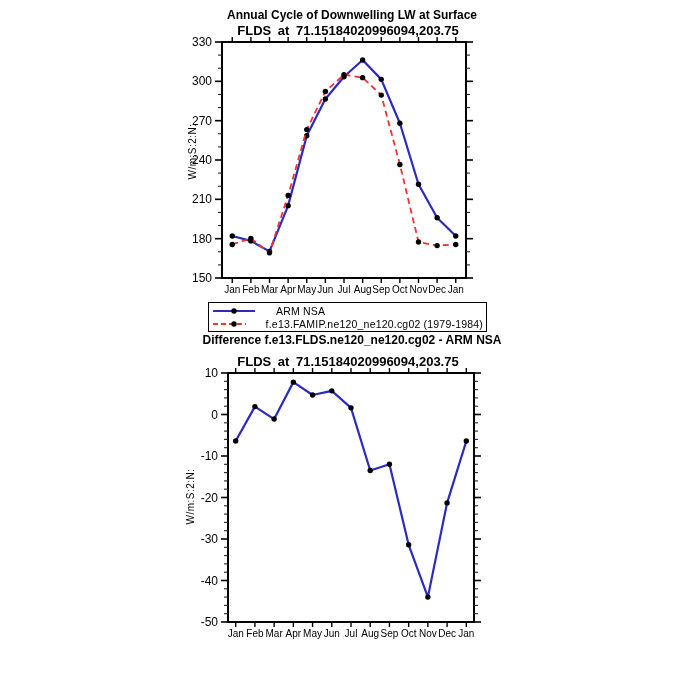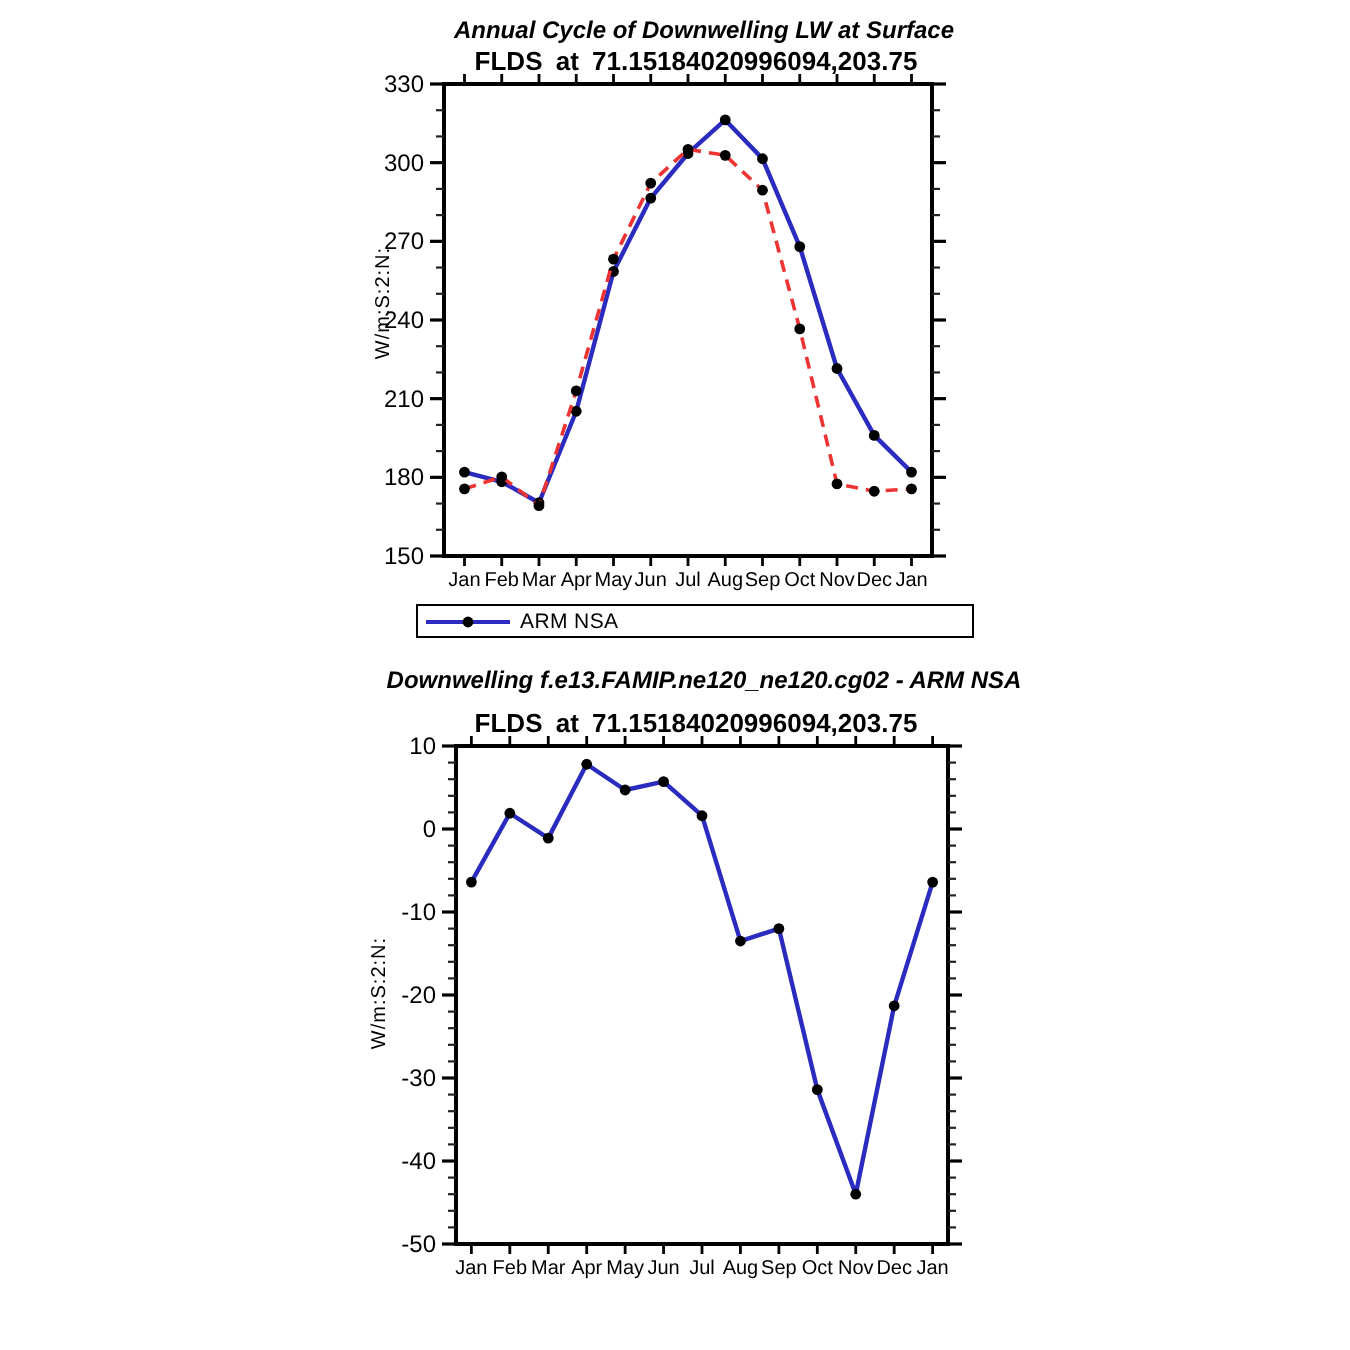--- a/index.html
+++ b/index.html
@@ -2,37 +2,37 @@
 <html><head>
 <meta charset="utf-8">
 <style>
   html,body{margin:0;padding:0;background:#fff;}
   #canvas{
     position:relative;width:675px;height:675px;background:#ffffff;
     font-family:"Liberation Sans",sans-serif;color:#000;overflow:hidden;
   }
   .ctitle{
     position:absolute;left:178px;width:348px;text-align:center;
-    font-weight:bold;font-size:12px;line-height:14px;white-space:nowrap;font-style:italic;
+    font-weight:bold;font-size:12px;line-height:14px;white-space:nowrap;
   }
   .csub{
     position:absolute;left:178px;width:340px;text-align:center;
     font-size:13px;line-height:15px;word-spacing:3px;white-space:nowrap;font-weight:bold;
   }
   #svg-main{position:absolute;left:0;top:0;}
   #svg-main text{font-family:"Liberation Sans",sans-serif;fill:#000;}
   .ylabel{
     position:absolute;width:100px;text-align:center;font-size:10px;
     letter-spacing:.5px;white-space:nowrap;transform:rotate(-90deg);
   }
   #legend{
     position:absolute;left:208px;top:302px;width:279px;box-sizing:border-box;
     border:1px solid #000;background:#fff;padding:1px 3px;
   }
-  .legrow{display:flex;align-items:center;height:13px;gap:4px;}
+  .legrow{display:flex;align-items:center;height:13px;gap:20px;}
   .legtext{font-size:10.5px;white-space:nowrap;letter-spacing:.2px;}
 </style>
 </head>
 <body>
 
 <div id="canvas">
 
   <div class="ctitle" style="top:8px">Annual Cycle of Downwelling LW at Surface</div>
 
   <div class="csub" style="top:23px">FLDS at 71.15184020996094,203.75</div>
@@ -279,21 +279,28 @@
   <div class="ylabel" style="left:142px;top:146px">W/m:S:2:N:</div>
 
   <div id="legend">
     <div class="legrow">
       <svg width="44" height="10">
         <line x1="1" y1="5" x2="43" y2="5" stroke="#2b2bbf" stroke-width="2"></line>
         <circle cx="22" cy="5" r="2.7" fill="#000"></circle>
       </svg>
       <span class="legtext">ARM NSA</span>
     </div>
+    <div class="legrow">
+      <svg width="44" height="10">
+        <line x1="1" y1="5" x2="43" y2="5" stroke="#ee3333" stroke-width="1.8" stroke-dasharray="5,3"></line>
+        <circle cx="22" cy="5" r="2.7" fill="#000"></circle>
+      </svg>
+      <span class="legtext">f.e13.FAMIP.ne120_ne120.cg02 (1979-1984)</span>
+    </div>
   </div>
 
-  <div class="ctitle" style="top:333px">Downwelling f.e13.FAMIP.ne120_ne120.cg02 - ARM NSA</div>
+  <div class="ctitle" style="top:333px">Difference f.e13.FLDS.ne120_ne120.cg02 - ARM NSA</div>
 
   <div class="csub" style="top:354px">FLDS at 71.15184020996094,203.75</div>
 
   <div class="ylabel" style="left:140px;top:491px">W/m:S:2:N:</div>
 
 </div>
 
 </body></html>

